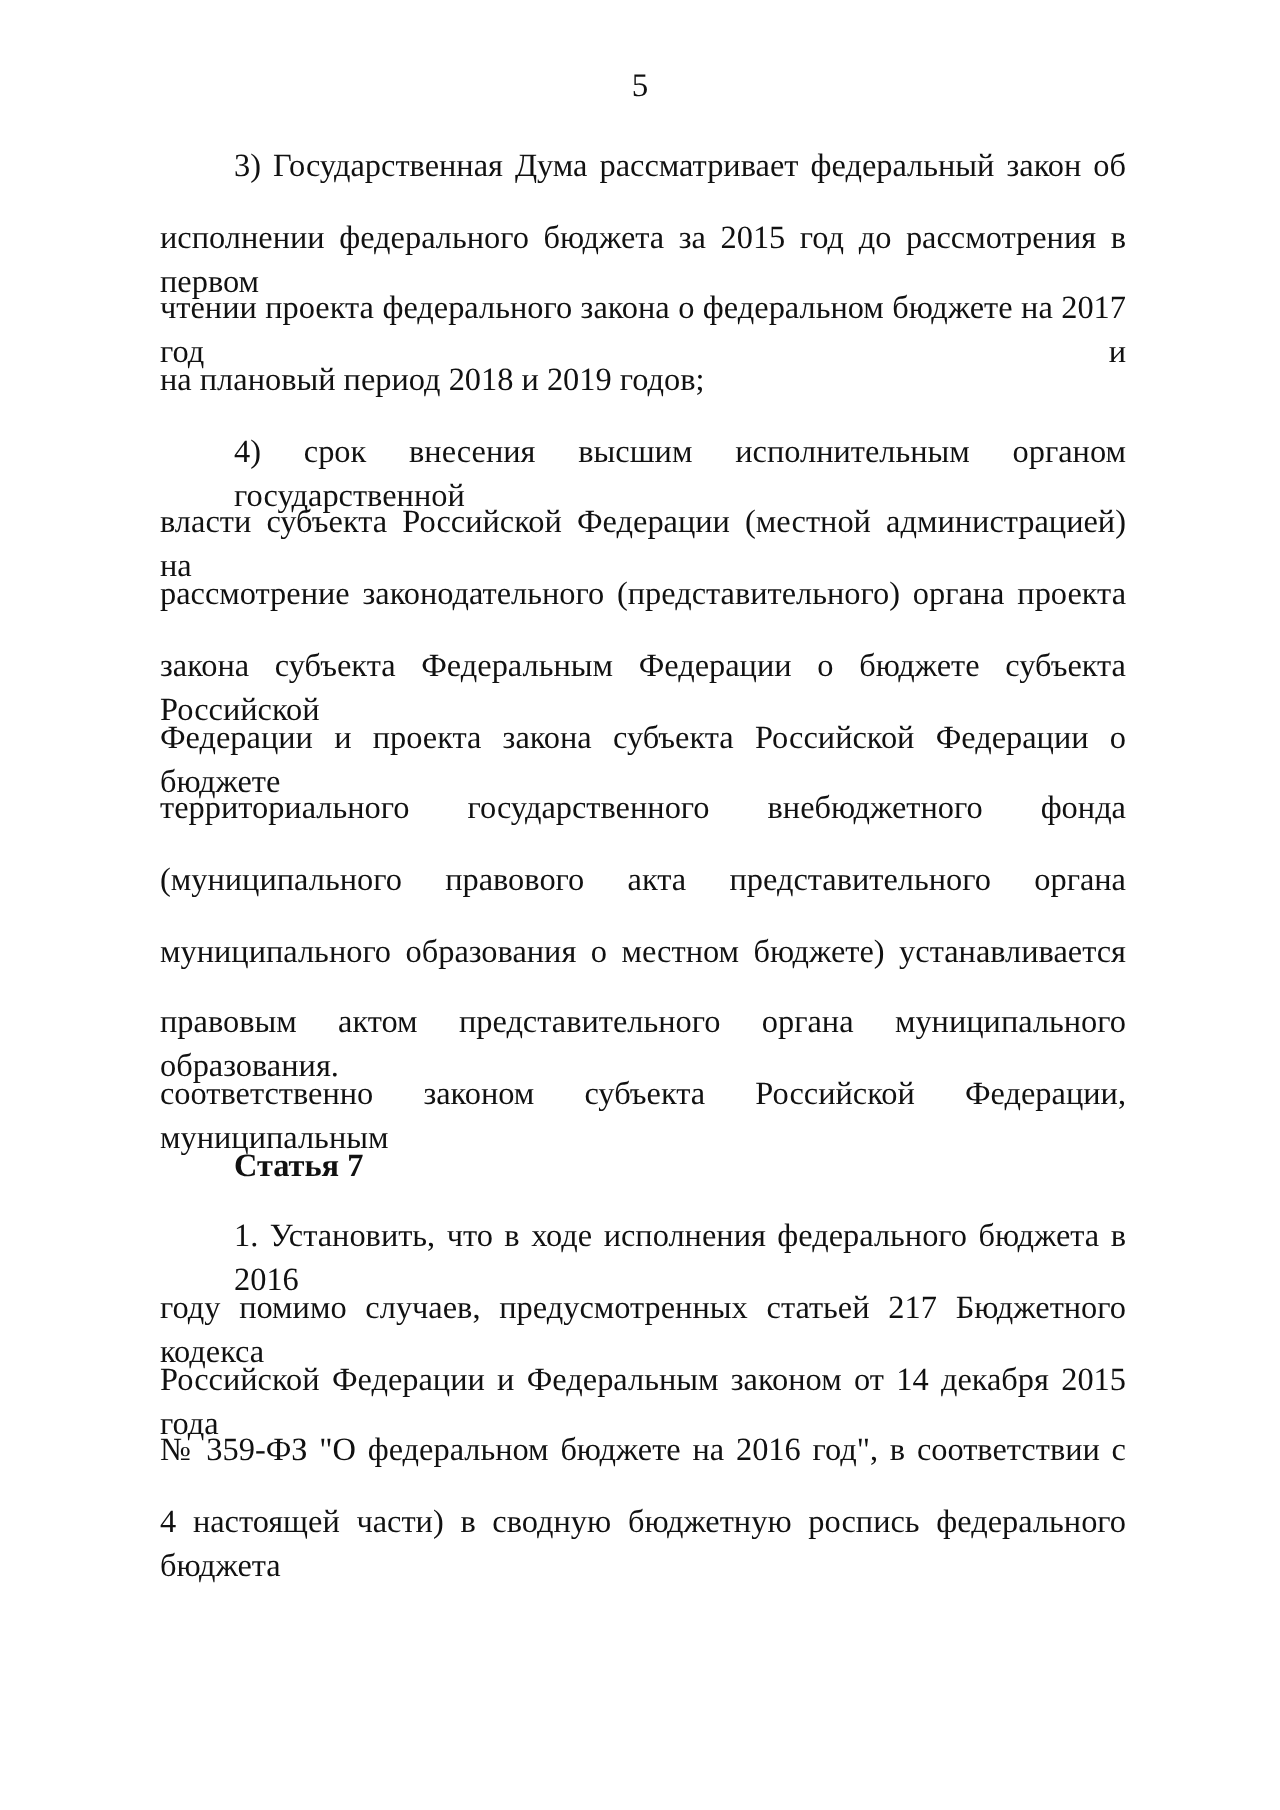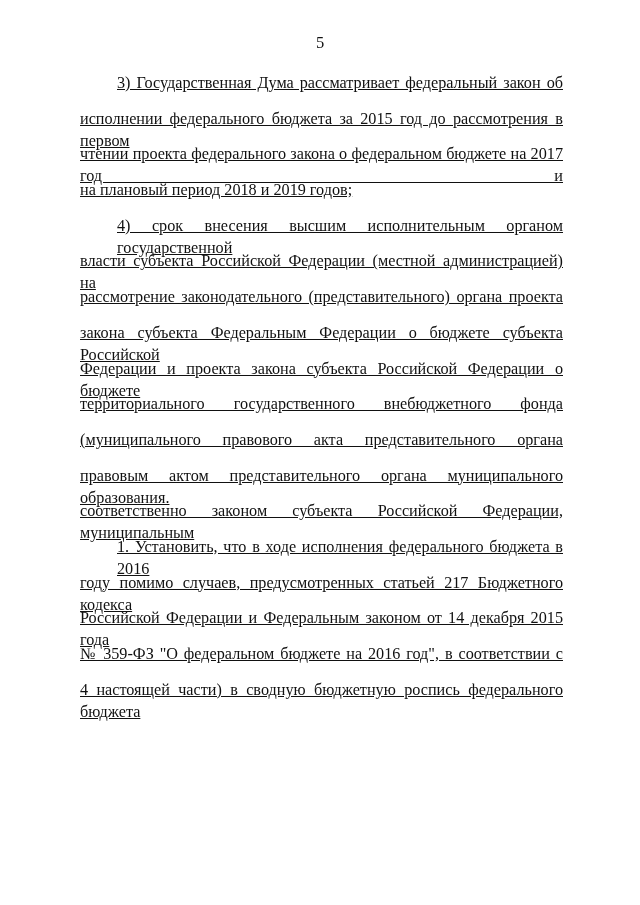--- a/index.html
+++ b/index.html
@@ -58,21 +58,20 @@
       font-weight: bold;
       text-align-last: left;
     }
     
     .line > span {
       display: inline-block;
       width: 100%;
       white-space: normal;
       text-align: justify;
       text-align-last: justify;
-      text-decoration: underline;
     }
     .line.indent > span {
       width: 100%;
     }
     .line.last > span,
     .line.heading > span {
       text-align-last: left;
     }
   </style>
 </head>
@@ -91,24 +90,28 @@
     </div>
 
     <div>
       <div class="line indent"><span>4) срок внесения высшим исполнительным органом государственной</span></div>
       <div class="line"><span>власти субъекта Российской Федерации (местной администрацией) на</span></div>
       <div class="line"><span>рассмотрение законодательного (представительного) органа проекта</span></div>
       <div class="line"><span>закона субъекта Федеральным Федерации о бюджете субъекта Российской</span></div>
       <div class="line"><span>Федерации и проекта закона субъекта Российской Федерации о бюджете</span></div>
       <div class="line"><span>территориального государственного внебюджетного фонда</span></div>
       <div class="line"><span>(муниципального правового акта представительного органа</span></div>
+      <div class="line"><span>муниципального образования о местном бюджете) устанавливается</span></div>
       <div class="line last"><span>правовым актом представительного органа муниципального образования.</span></div>
       <div class="line"><span>соответственно законом субъекта Российской Федерации, муниципальным</span></div>
     </div>
 
+    <div>
+      <div class="line indent heading"><span>Статья 7</span></div>
+    </div>
 
     <div>
       <div class="line indent"><span>1. Установить, что в ходе исполнения федерального бюджета в 2016</span></div>
       <div class="line"><span>году помимо случаев, предусмотренных статьей 217 Бюджетного кодекса</span></div>
       <div class="line"><span>Российской Федерации и Федеральным законом от 14 декабря 2015 года</span></div>
       <div class="line"><span>№ 359-ФЗ "О федеральном бюджете на 2016 год", в соответствии с</span></div>
       <div class="line"><span>4 настоящей части) в сводную бюджетную роспись федерального бюджета</span></div>
     </div>
 
   </div>

